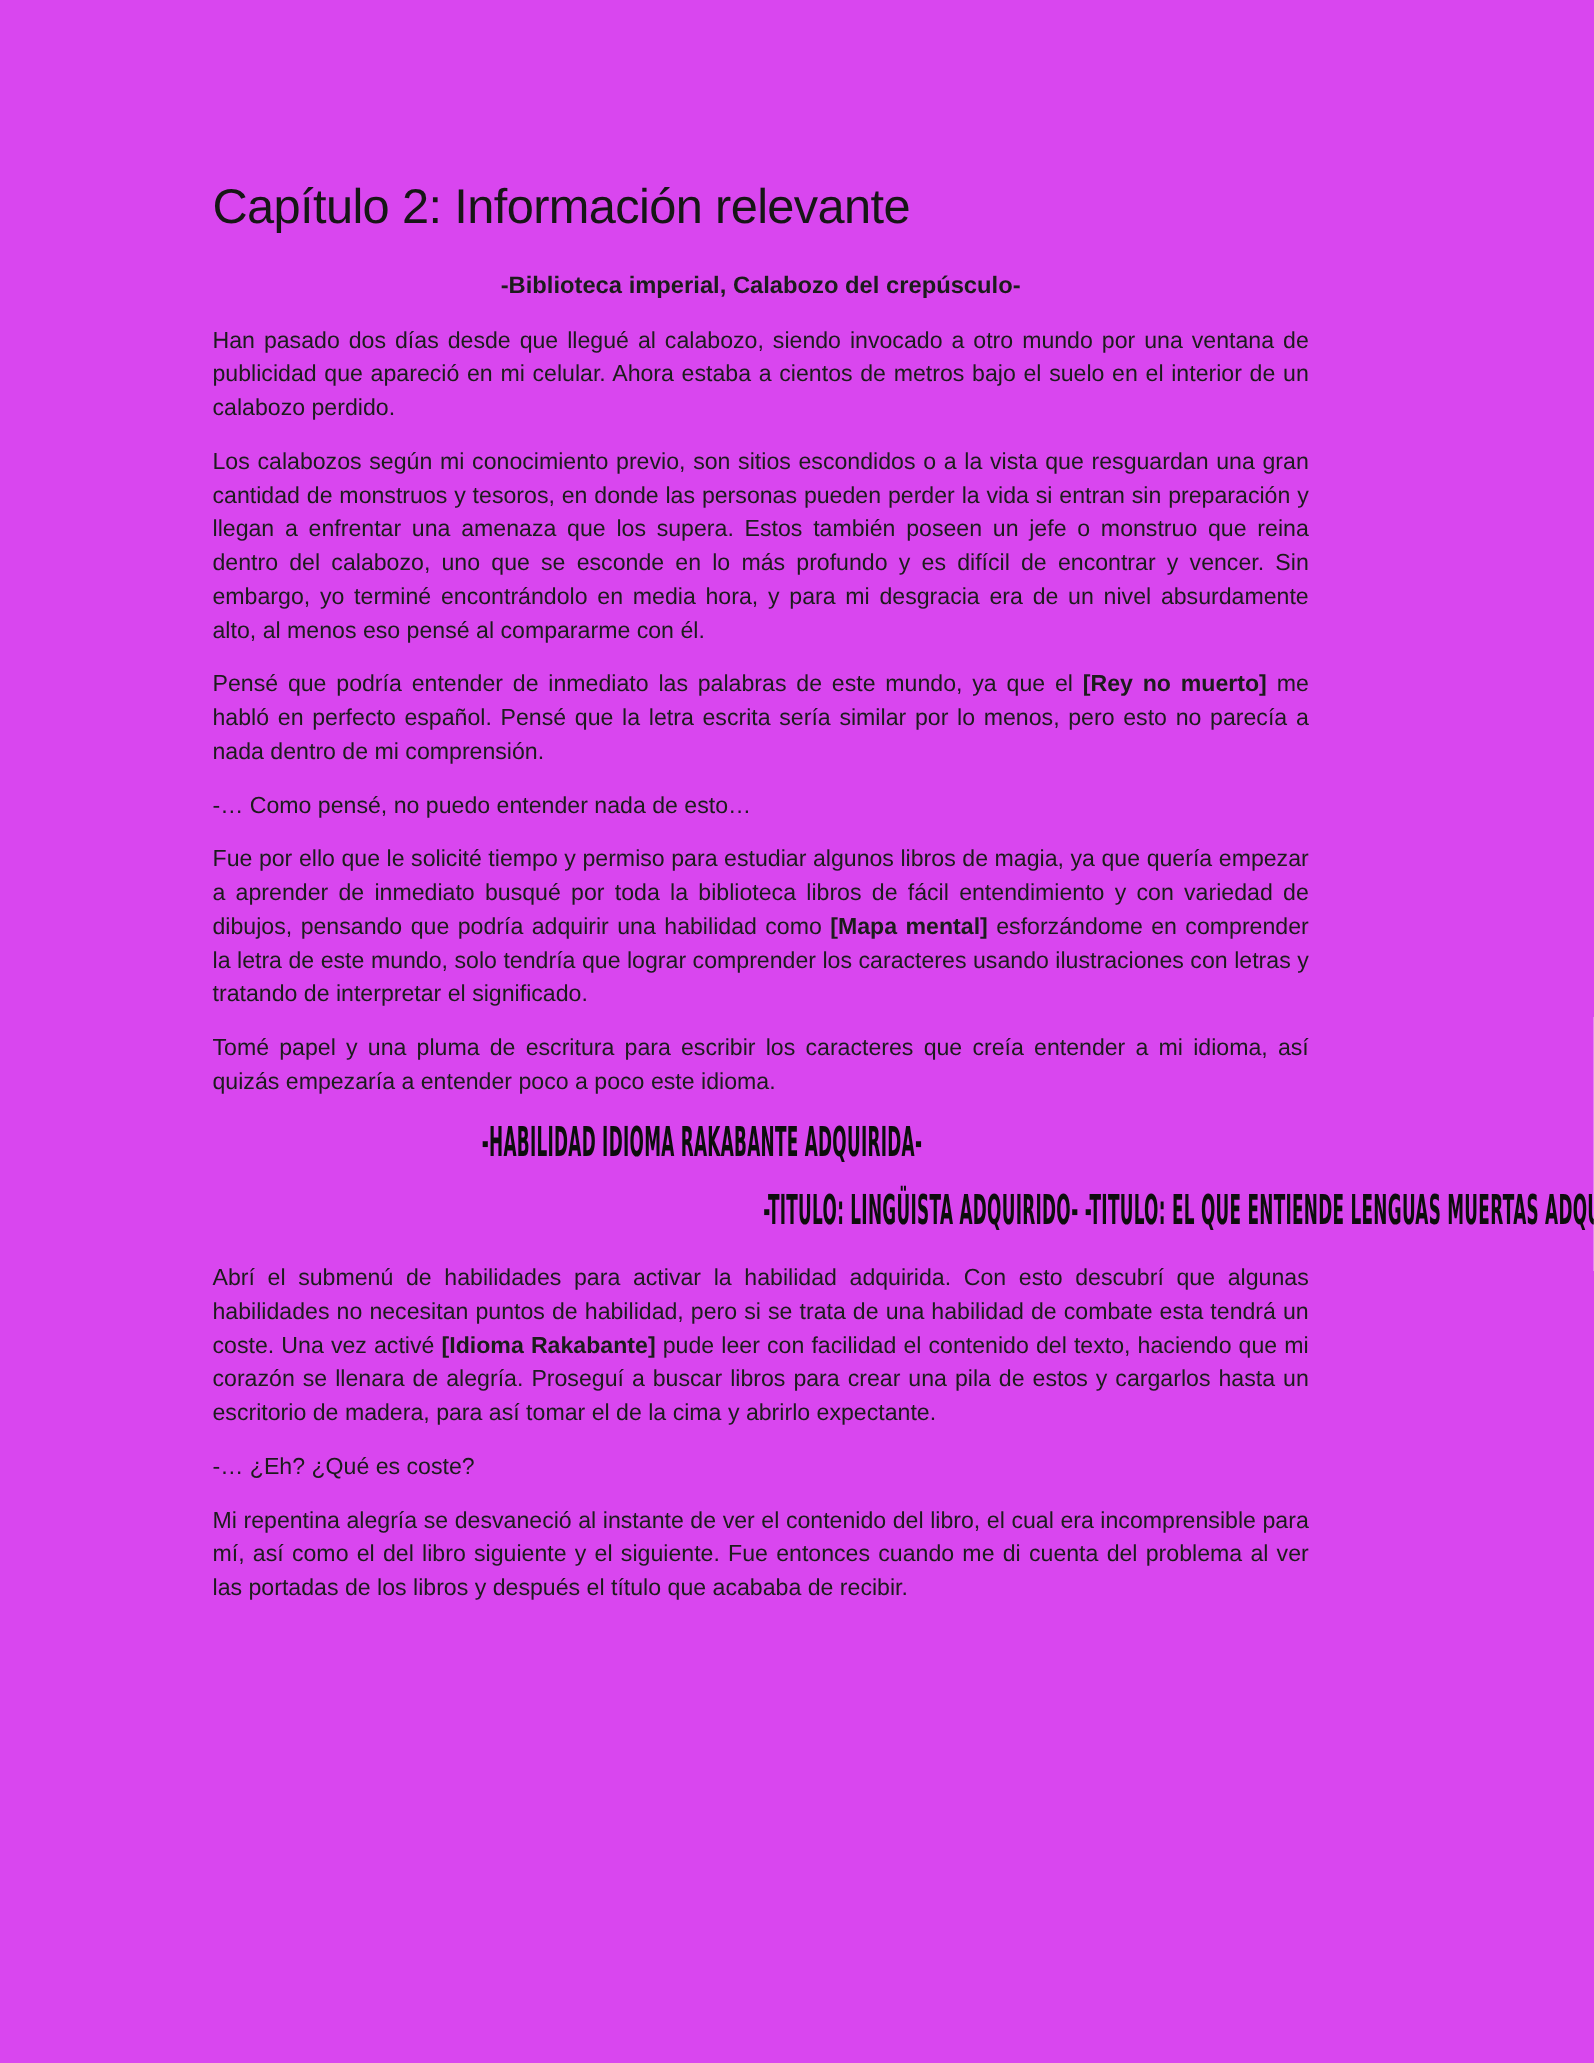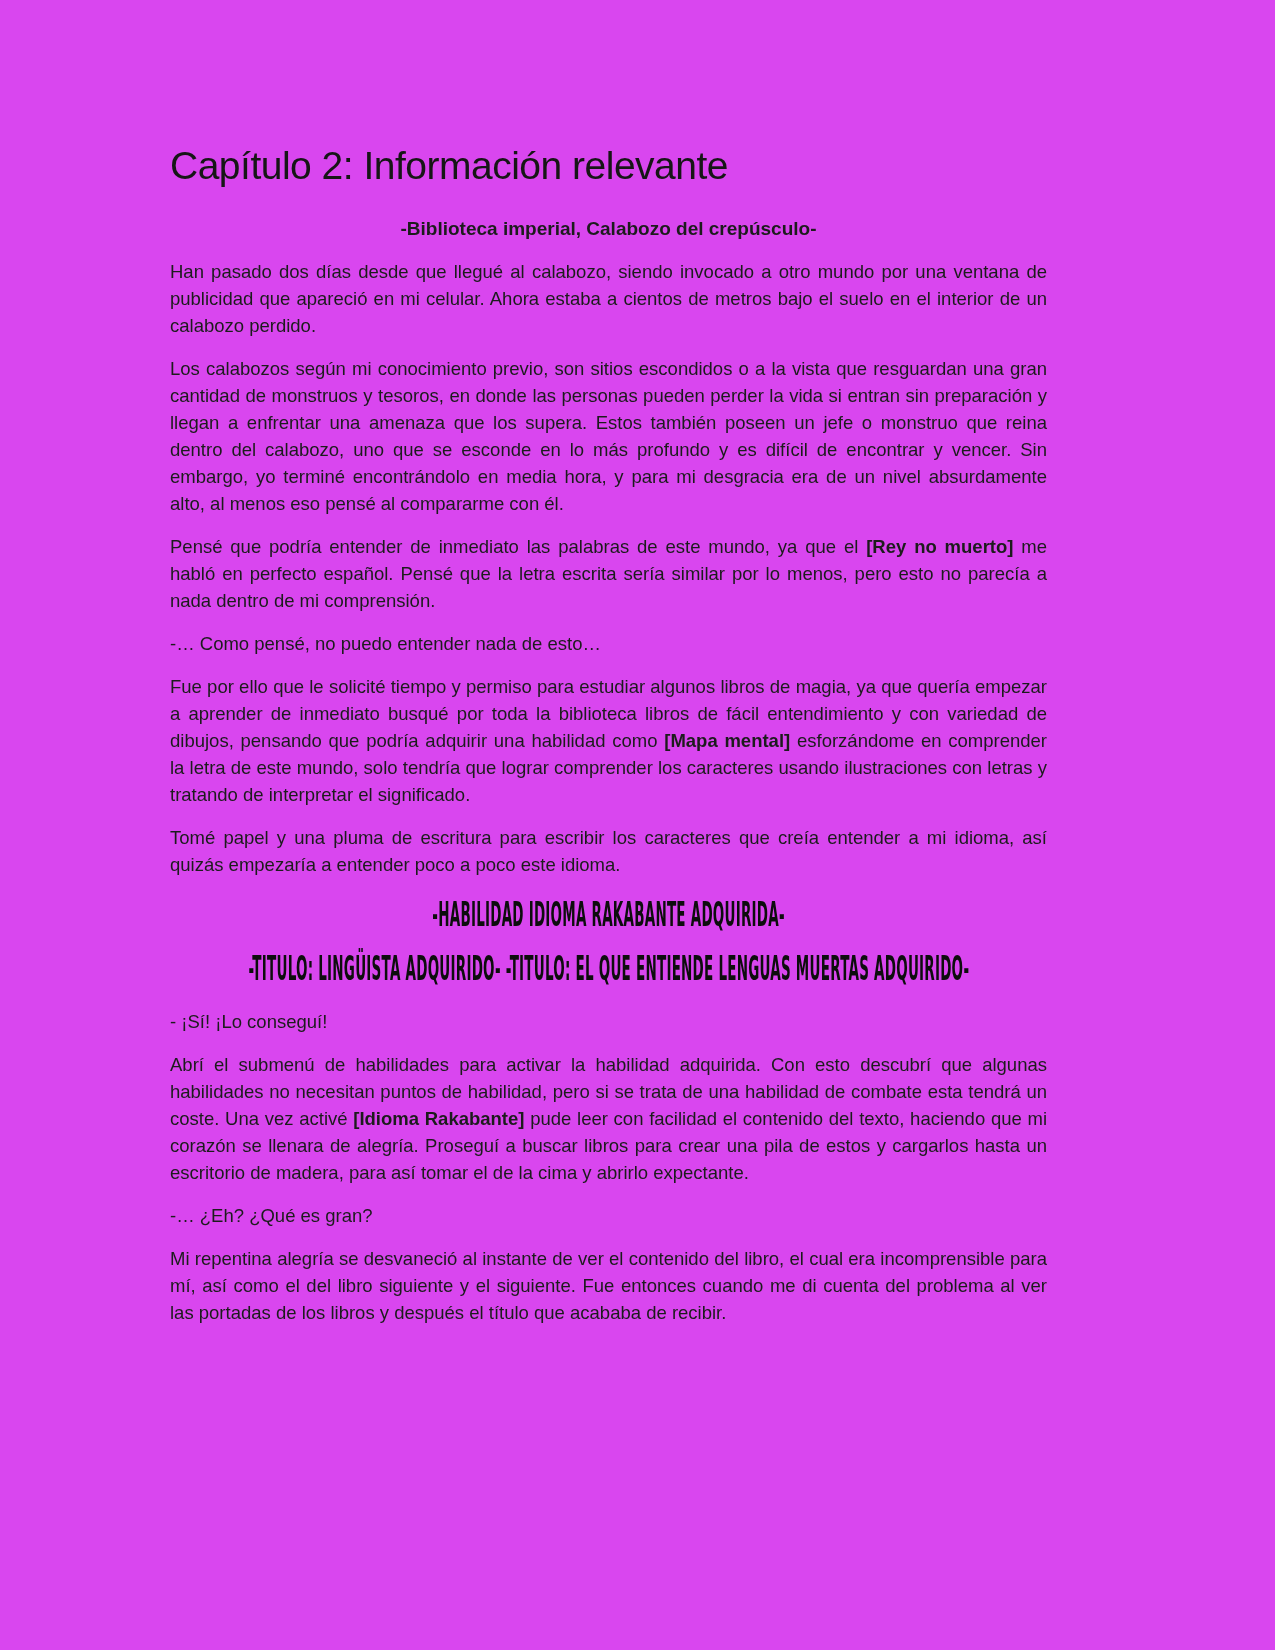--- a/index.html
+++ b/index.html
@@ -38,21 +38,21 @@
     font-size: 18.5px;
     line-height: 27px;
     text-align: justify;
     margin: 0 0 16px 0;
   }
   p.body b {
     font-weight: 700;
   }
   .black-heading {
     display: flex;
-    justify-content: center;
+    justify-content: flex-start;
     margin: 22px 0 24px 0;
   }
   .black-heading .bh-inner {
     display: inline-block;
     white-space: nowrap;
     font-family: "DejaVu Sans", sans-serif;
     font-weight: 700;
     font-size: 30px;
     line-height: 30px;
     transform: scale(0.45, 1.1);
@@ -84,21 +84,20 @@
   <p class="body">Tomé papel y una pluma de escritura para escribir los caracteres que creía entender a mi idioma, así quizás empezaría a entender poco a poco este idioma.</p>
 
   <div class="black-heading">
     <span class="bh-inner">-HABILIDAD IDIOMA RAKABANTE ADQUIRIDA-</span>
   </div>
 
   <div class="black-heading">
     <span class="bh-inner">-TITULO: LINGÜISTA ADQUIRIDO- -TITULO: EL QUE ENTIENDE LENGUAS MUERTAS ADQUIRIDO-</span>
   </div>
 
-  <p class="body">- ¡Sí! ¡Lo conseguí!</p>
 
   <p class="body"><span>Abrí el submenú de habilidades para activar la habilidad adquirida. Con esto descubrí que algunas habilidades no necesitan puntos de habilidad, pero si se trata de una habilidad de combate esta tendrá un coste. Una vez activé </span><b>[Idioma Rakabante]</b><span> pude leer con facilidad el contenido del texto, haciendo que mi corazón se llenara de alegría. Proseguí a buscar libros para crear una pila de estos y cargarlos hasta un escritorio de madera, para así tomar el de la cima y abrirlo expectante.</span></p>
 
-  <p class="body">-… ¿Eh? ¿Qué es gran?</p>
+  <p class="body">-… ¿Eh? ¿Qué es coste?</p>
 
   <p class="body">Mi repentina alegría se desvaneció al instante de ver el contenido del libro, el cual era incomprensible para mí, así como el del libro siguiente y el siguiente. Fue entonces cuando me di cuenta del problema al ver las portadas de los libros y después el título que acababa de recibir.</p>
 
 </div>
 
 </body></html>

